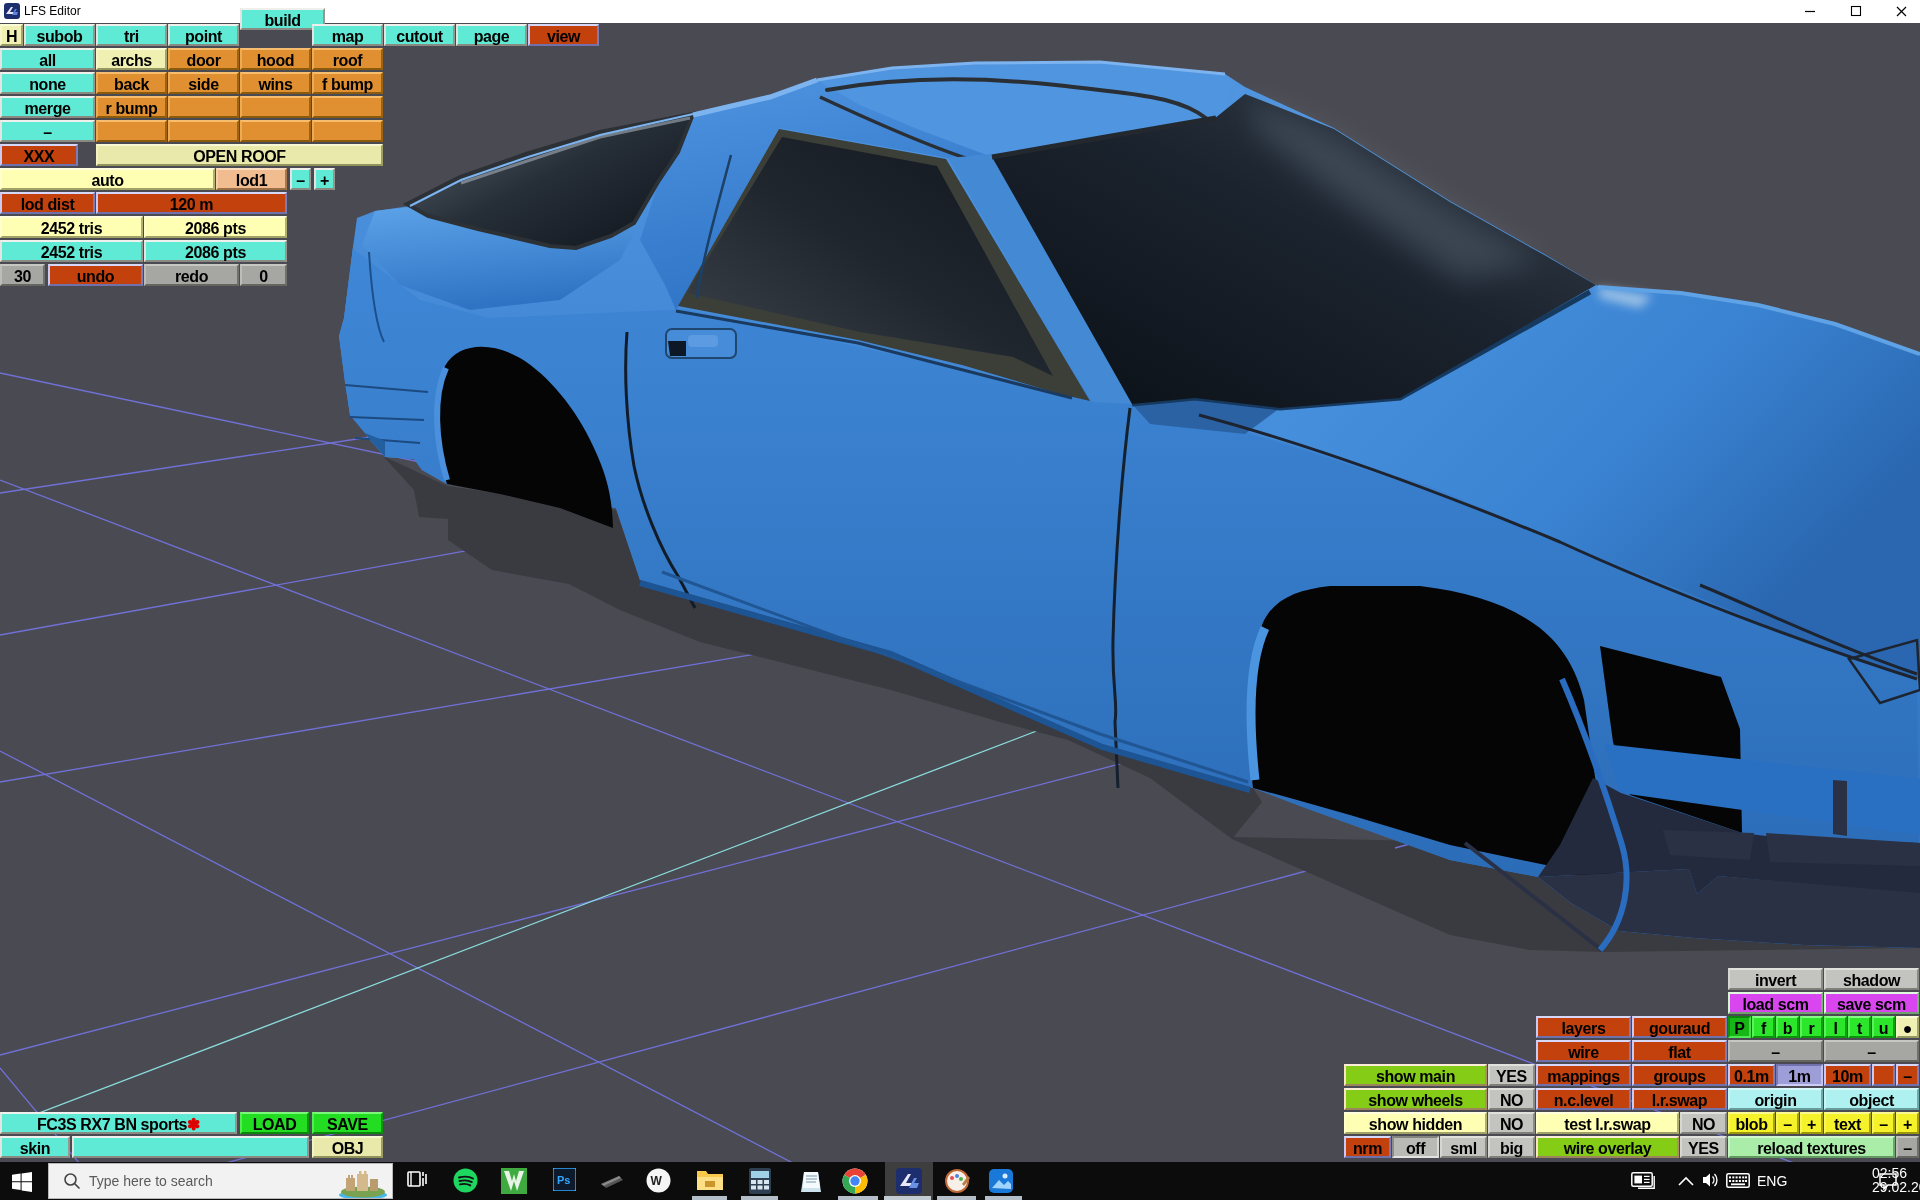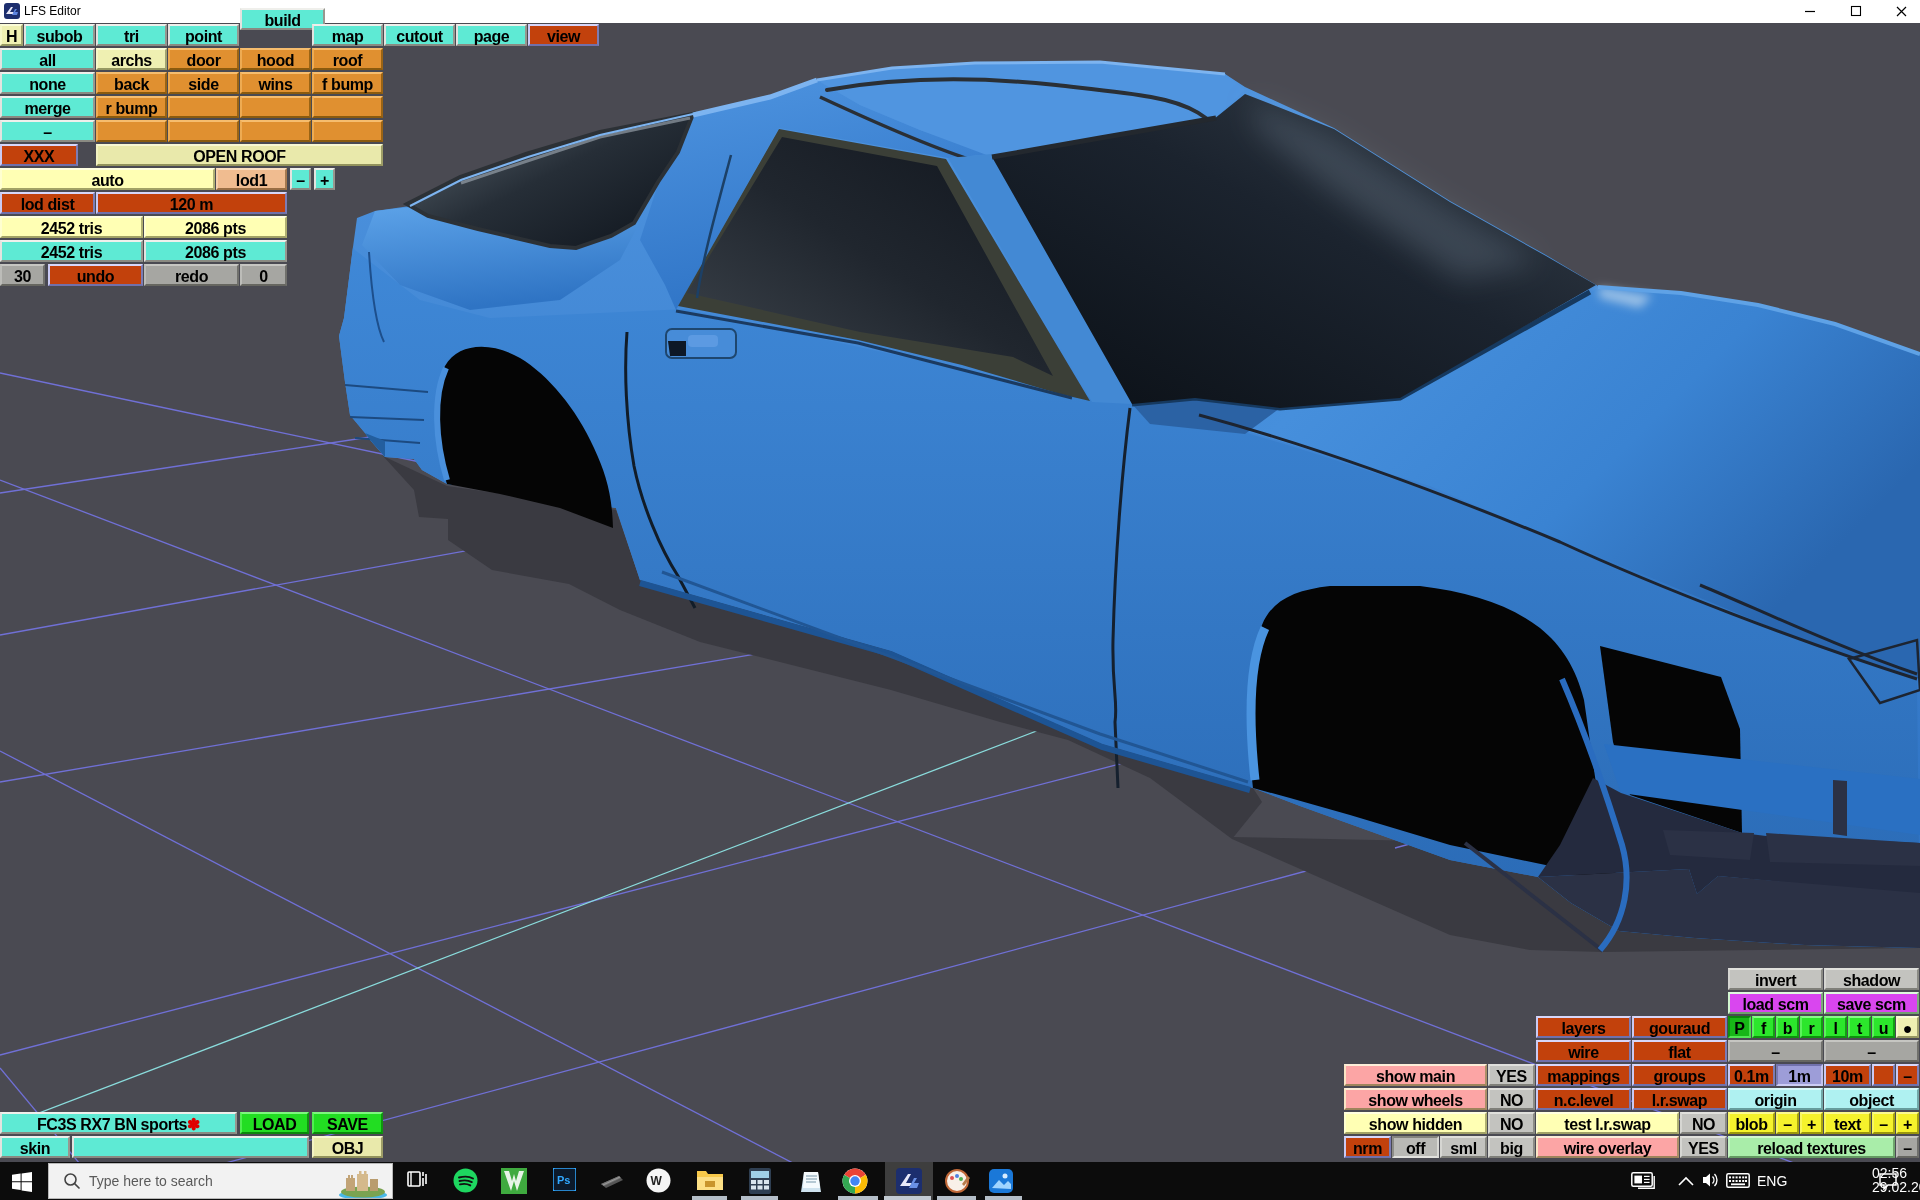--- a/index.html
+++ b/index.html
@@ -16,21 +16,21 @@
 .yw{background:#ffffb4;border-top:2px solid #ffffe0;border-left:2px solid #ffffd0;border-right:2px solid #b0b072;border-bottom:2px solid #a2a266}
 .py{background:#e9e9ab;border-top:2px solid #f8f8d2;border-left:2px solid #f2f2c2;border-right:2px solid #9e9e68;border-bottom:2px solid #92925c}
 .tan{background:#f0bc90;border-top:2px solid #fadfc2;border-left:2px solid #f6d0ac;border-right:2px solid #a67a50;border-bottom:2px solid #996e44}
 .gr{background:#2ce62c;border-top:2px solid #88fa88;border-left:2px solid #5cf25c;border-right:2px solid #12a012;border-bottom:2px solid #0e900e}
 .grp{background:#17b617;border-top:2px solid #0e810e;border-left:2px solid #109010;border-right:2px solid #4ade4a;border-bottom:2px solid #55e655}
 .pg{background:#d946ef;border-top:2px solid #dffade;border-left:2px solid #d2f6d0;border-right:2px solid #7cab7a;border-bottom:2px solid #70a06e}
 .pg2{background:#a9eda9;border-top:2px solid #d2f8d0;border-left:2px solid #c4f4c2;border-right:2px solid #6fa66d;border-bottom:2px solid #649a62}
 .cy{background:#aff1f1;border-top:2px solid #d8fafa;border-left:2px solid #c8f6f6;border-right:2px solid #72a8a8;border-bottom:2px solid #669c9c}
 .ylw{background:#f5f22c;border-top:2px solid #fbfa90;border-left:2px solid #f8f660;border-right:2px solid #a8a410;border-bottom:2px solid #9a960c}
 .bgr{background:#22dd22;border-top:2px solid #7ef67e;border-left:2px solid #50ee50;border-right:2px solid #0f970f;border-bottom:2px solid #0b880b}
-.ta{background:#fca5a5;border-top:2px solid #fcedd8;border-left:2px solid #f9e4c4;border-right:2px solid #ab9068;border-bottom:2px solid #9e845c}
+.ta{background:#84cc16;border-top:2px solid #fcedd8;border-left:2px solid #f9e4c4;border-right:2px solid #ab9068;border-bottom:2px solid #9e845c}
 .offp{background:#b9b9b5;border-top:2px solid #84847e;border-left:2px solid #8e8e88;border-right:2px solid #d8d8d4;border-bottom:2px solid #e2e2de}
 #task{position:absolute;left:0;top:1162px;width:1920px;height:38px;background:#0c0c0c;z-index:50}
 #search{position:absolute;left:48px;top:1163px;width:345px;height:36px;background:#f2f2f2;border:1px solid #b8b8b8;z-index:51}
 #search .st{position:absolute;left:40px;top:9px;font-size:14px;color:#5a5a5a}
 .tico{position:absolute;top:1168px;z-index:52}
 .tray{position:absolute;color:#fff;z-index:52;font-size:13px}
 .ul{position:absolute;top:1196px;height:4px;background:#b4bec8;z-index:53}
 </style></head><body>
 <div id="vp">
 <svg width="1920" height="1139" viewBox="0 23 1920 1139">

